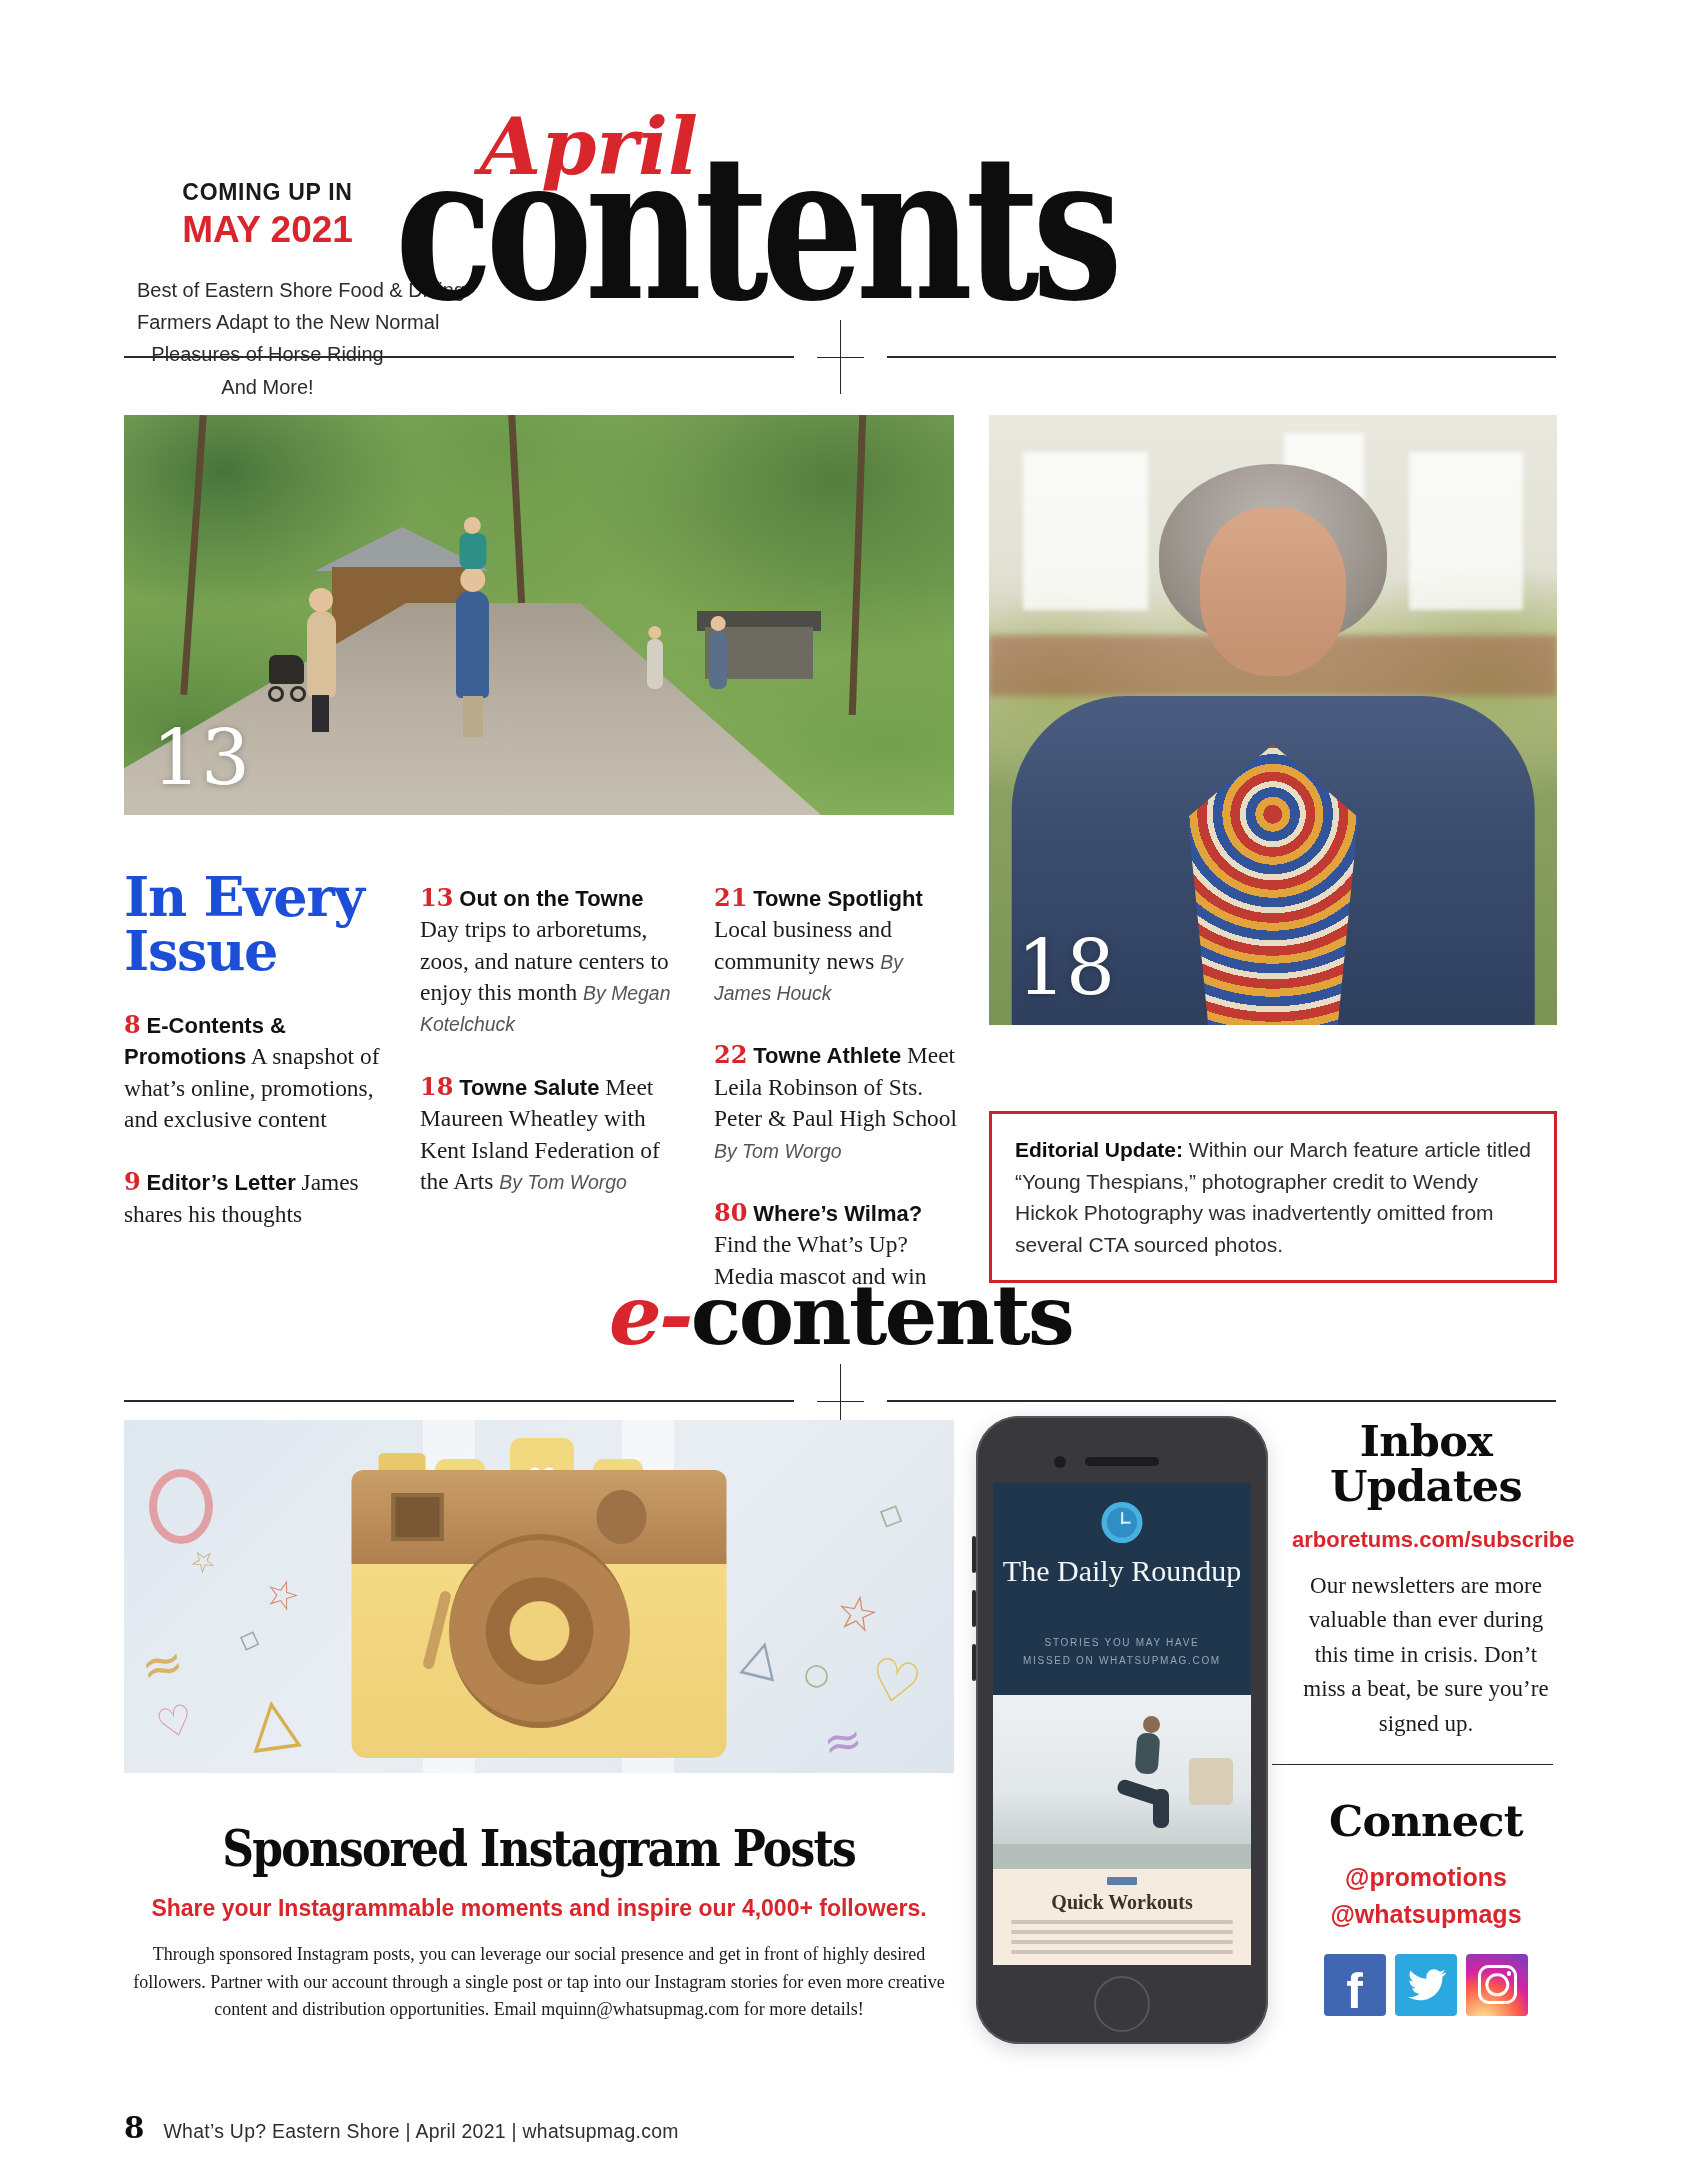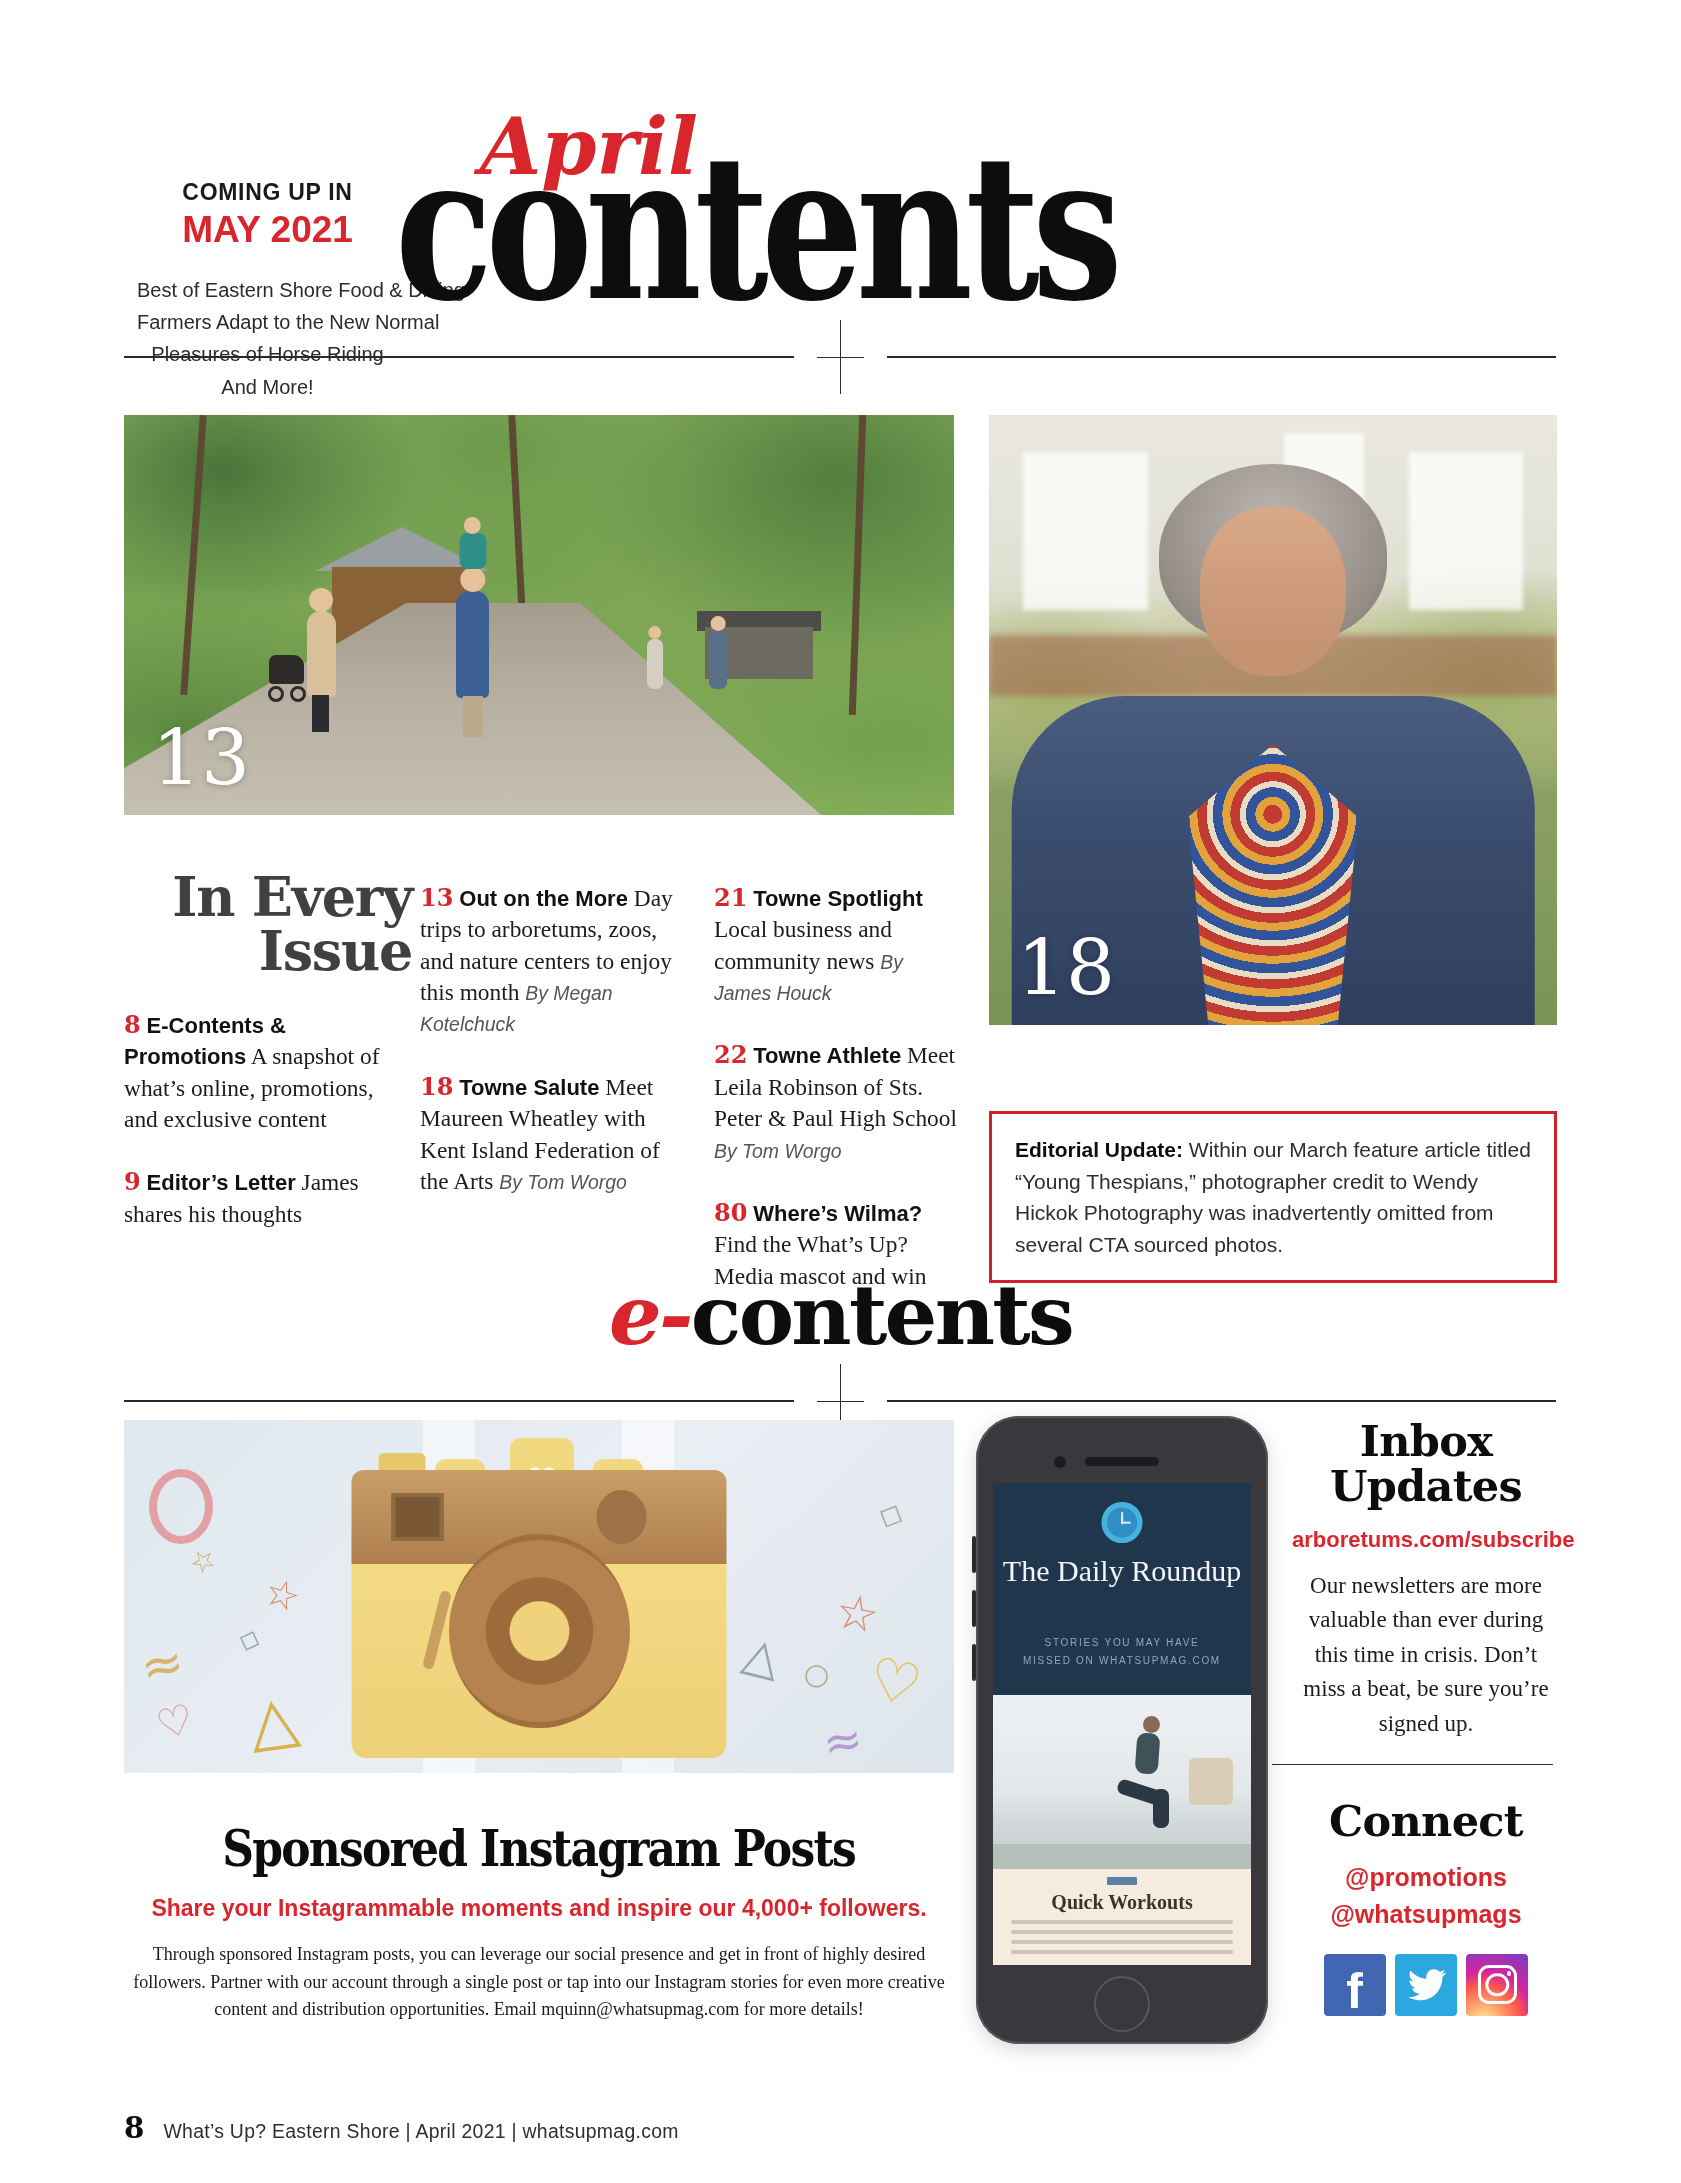--- a/index.html
+++ b/index.html
@@ -99,21 +99,21 @@
   .p-body { position:absolute; left:50%; bottom:0; transform:translateX(-50%); width:92%; height:54%;
             border-radius:114px 114px 0 0;
             background:linear-gradient(180deg,#4a5d80 0%,#3a4c6d 45%,#2f3f5e 100%); }
   .p-shirt { position:absolute; left:50%; bottom:0; transform:translateX(-50%); width:30%; height:46%;
             clip-path:polygon(50% 0,100% 26%,88% 100%,12% 100%,0 26%);
             background:repeating-radial-gradient(circle at 50% 25%,
                #c23b33 0 9.4px,#e2a23c 9.4px 17.4px,#31549b 17.4px 27px,#e8ddc4 27px 33px); }
 
   
   .toc-head { left:124px; top:870px; width:288px; font-family:"DejaVu Serif", serif;
-              font-weight:700; font-size:54px; line-height:1.0; letter-spacing:-1.3px; color:#404040;text-align:right; }
+              font-weight:700; font-size:54px; line-height:1.0; letter-spacing:-1.3px; color:#1d4ed8; }
   .toc-col { font-family:"Liberation Serif", serif; font-size:23.4px; line-height:1.34; color:#1c1c1c; }
   .toc-c1 { left:124px; top:1009px; width:268px; }
   .toc-c2 { left:420px; top:882px; width:264px; }
   .toc-c3 { left:714px; top:882px; width:251px; }
   .toc-entry { margin-bottom:31px; }
   .toc-entry .pg   { font-family:"DejaVu Serif", serif; font-weight:700; color:#d8262c; font-size:24px; }
   .toc-entry .ttl  { font-family:"Liberation Sans", sans-serif; font-weight:700; font-size:22px; color:#111; }
   .toc-entry .byline { font-family:"Liberation Sans", sans-serif; font-style:italic;
                        font-size:19.4px; color:#555; }
 
@@ -330,21 +330,21 @@
     <p class="toc-entry">
       <span class="pg">9</span>
       <span class="ttl">Editor’s Letter</span>
       <span class="desc">James shares his thoughts</span>
     </p>
   </div>
 
   <div class="abs toc-col toc-c2">
     <p class="toc-entry">
       <span class="pg">13</span>
-      <span class="ttl">Out on the More</span>
+      <span class="ttl">Out on the Towne</span>
       <span class="desc">Day trips to arboretums, zoos, and nature centers to enjoy this month</span>
       <span class="byline">By Megan Kotelchuck</span>
     </p>
     <p class="toc-entry">
       <span class="pg">18</span>
       <span class="ttl">Towne Salute</span>
       <span class="desc">Meet Maureen Wheatley with Kent Island Federation of the Arts</span>
       <span class="byline">By Tom Worgo</span>
     </p>
   </div>

